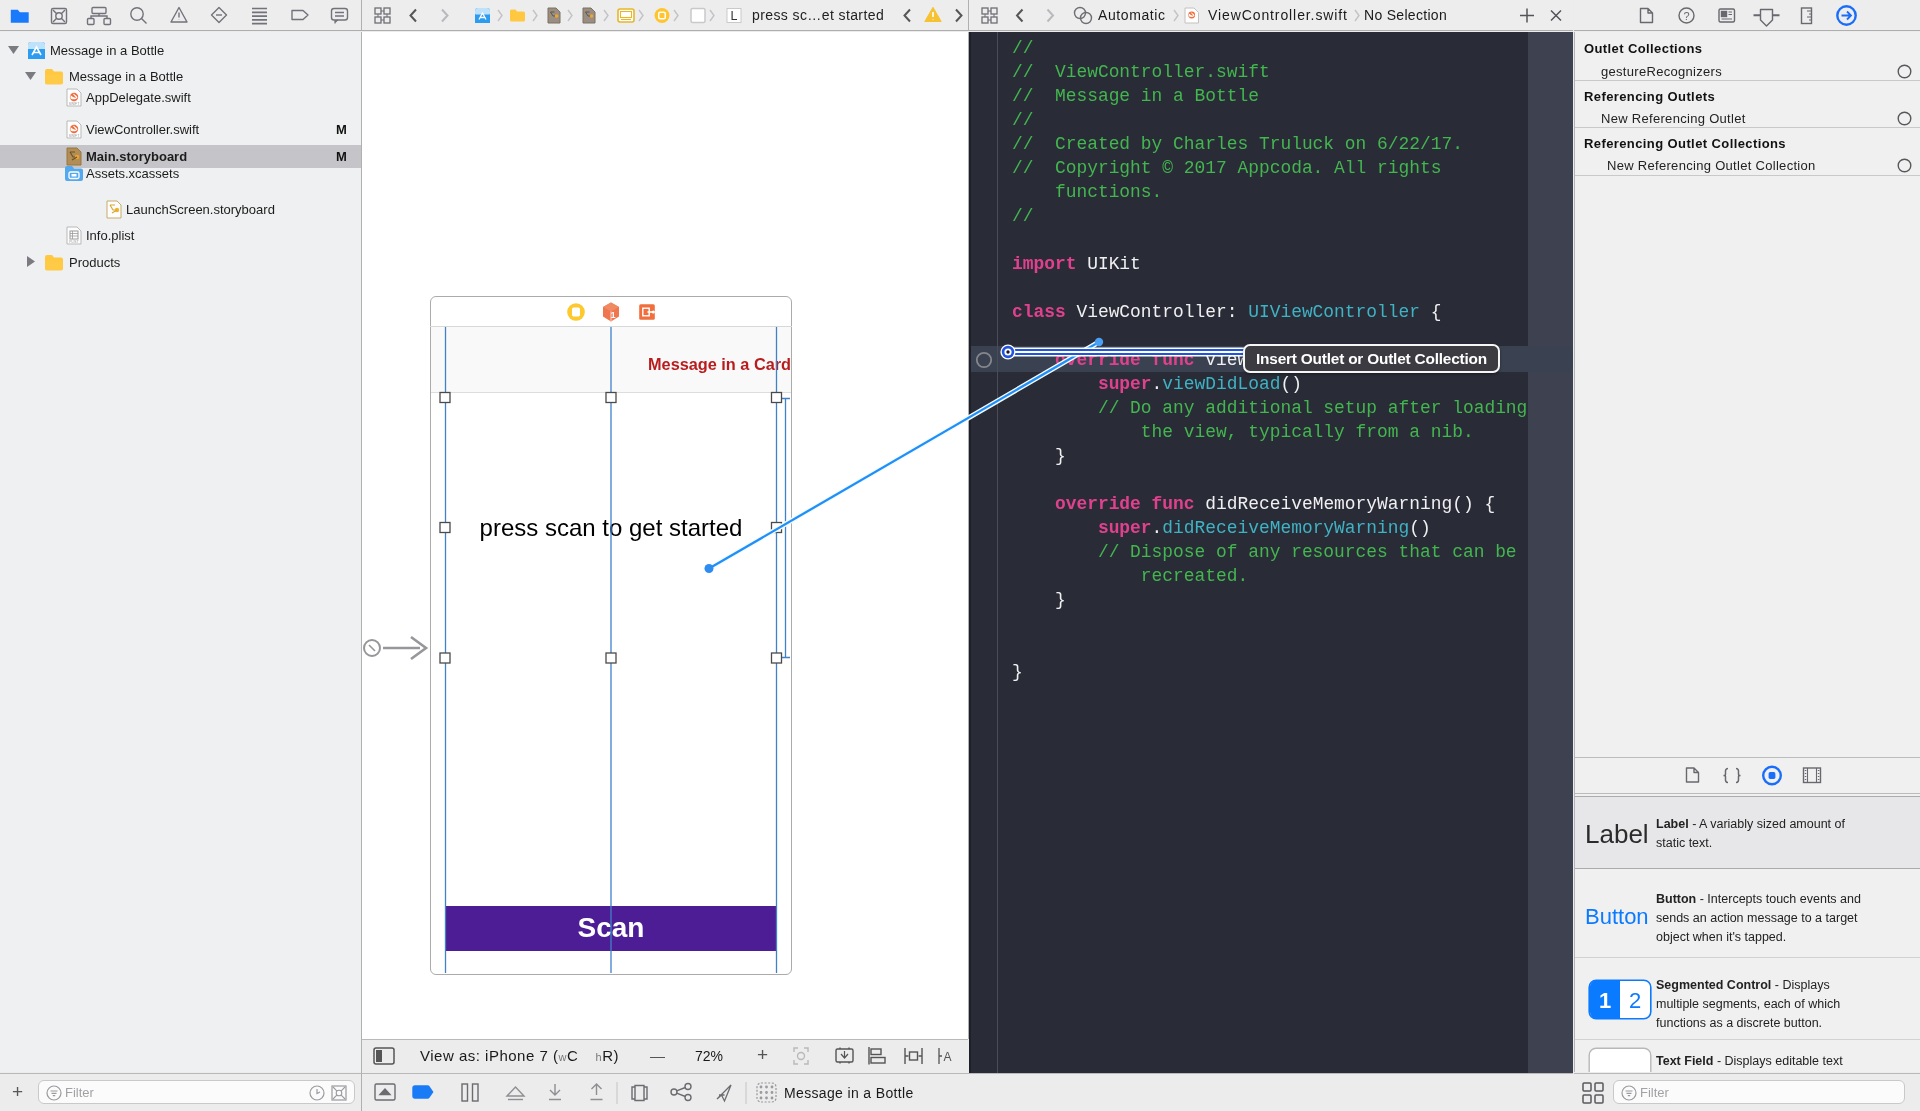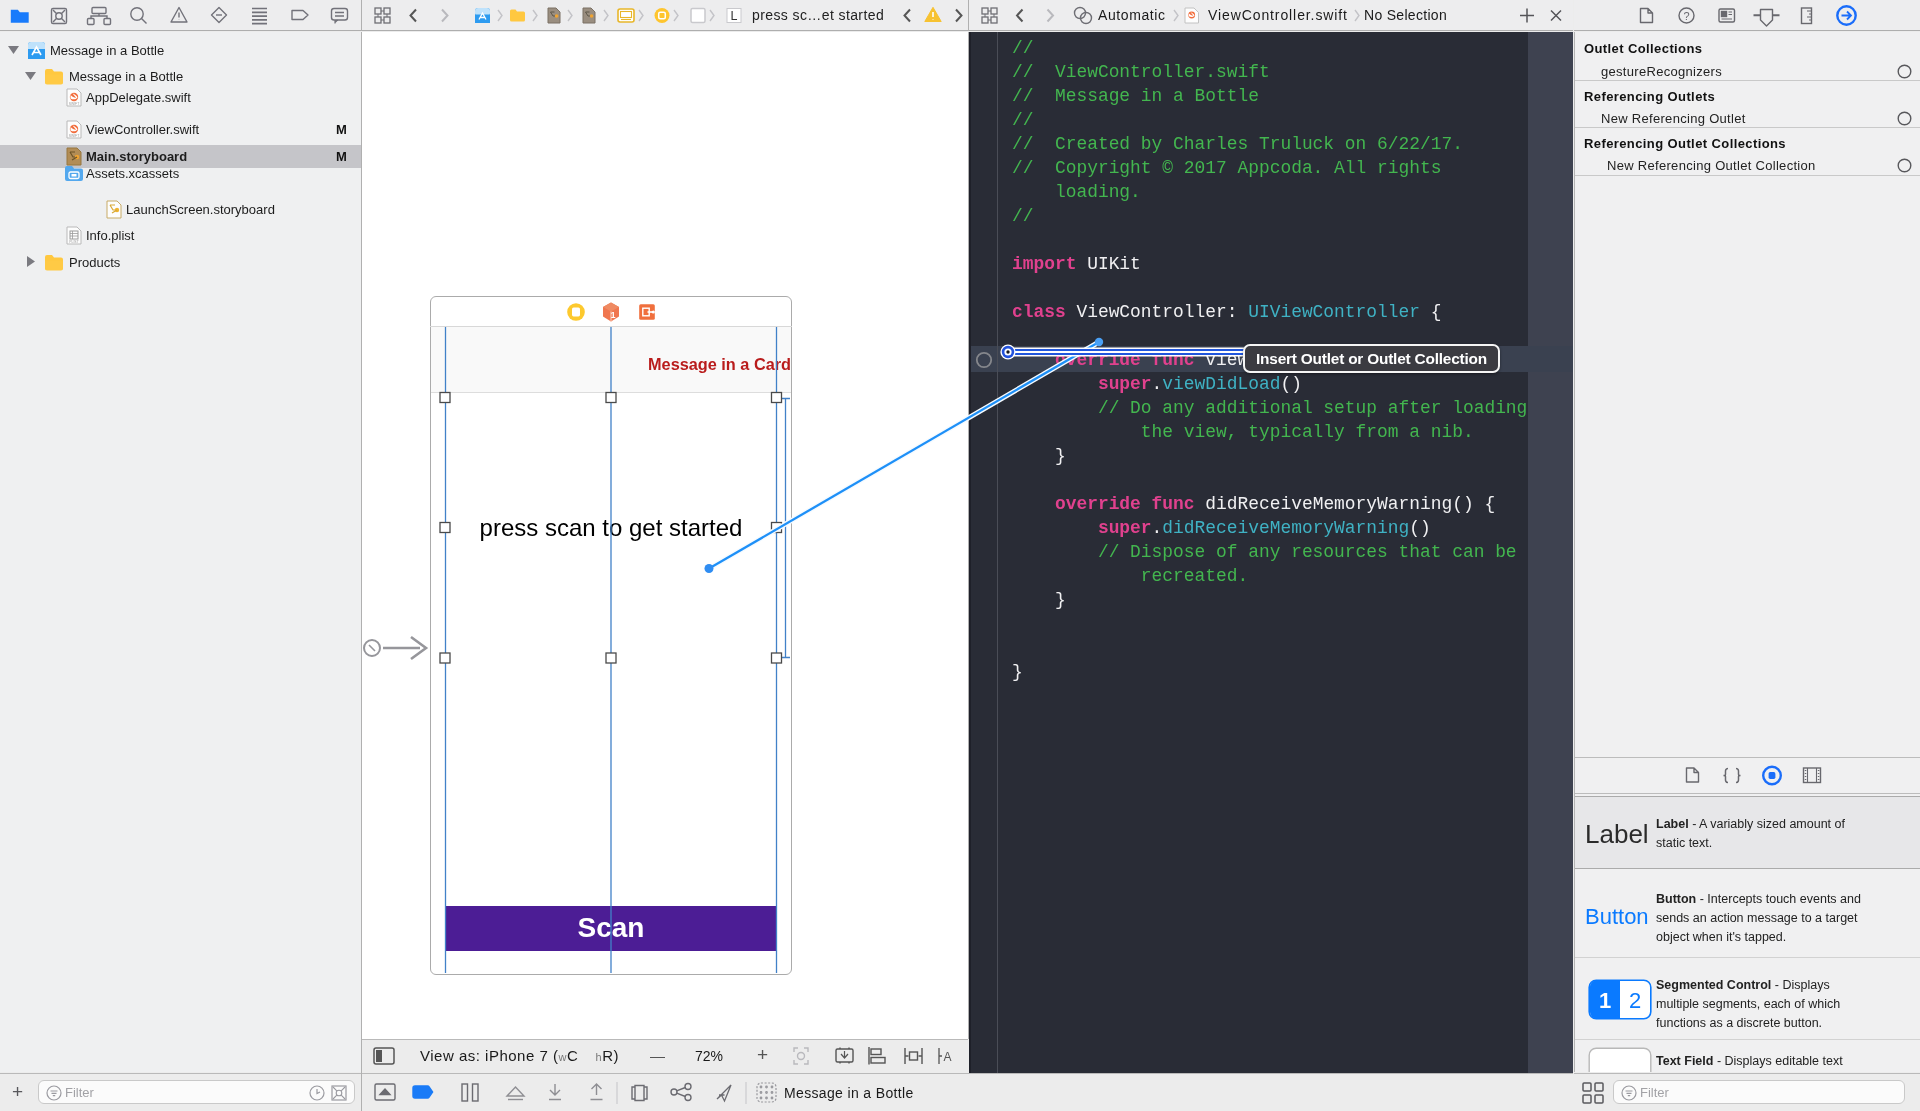--- a/index.html
+++ b/index.html
@@ -321,21 +321,21 @@
     <div id="rstrip"></div>
     <div id="hl"></div>
     <div id="gutter-line"></div>
     <div id="ledge"></div>
     <div id="code"><span class="c">//</span>
 <span class="c">//  ViewController.swift</span>
 <span class="c">//  Message in a Bottle</span>
 <span class="c">//</span>
 <span class="c">//  Created by Charles Truluck on 6/22/17.</span>
 <span class="c">//  Copyright © 2017 Appcoda. All rights</span>
-<span class="c">    loading.</span>
+<span class="c">    functions.</span>
 <span class="c">//</span>
 
 <span class="k">import</span> UIKit
 
 <span class="k">class</span> ViewController: <span class="t">UIViewController</span> {
 
     <span class="k">override</span> <span class="k">func</span> viewDidLoad() {
         <span class="k">super</span>.<span class="t">viewDidLoad</span>()
         <span class="c">// Do any additional setup after loading</span>
 <span class="c">            the view, typically from a nib.</span>

